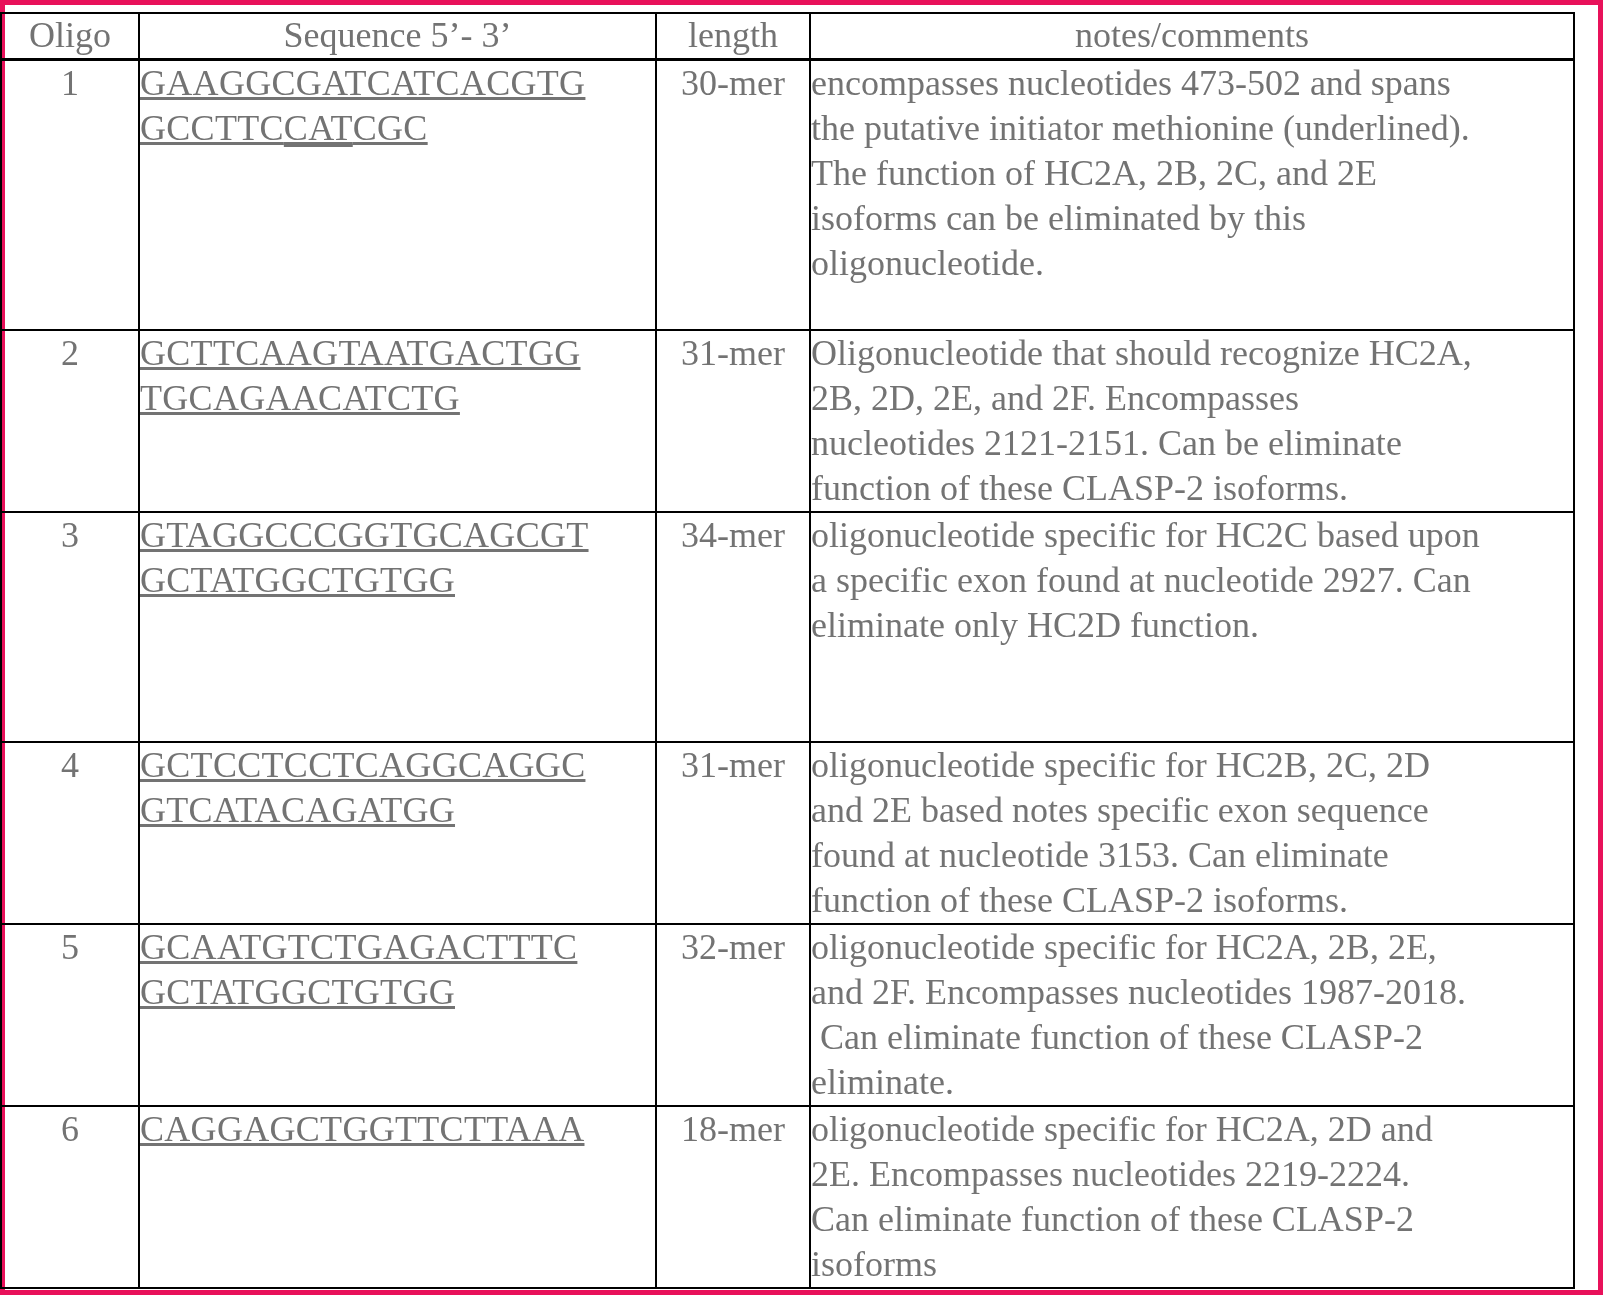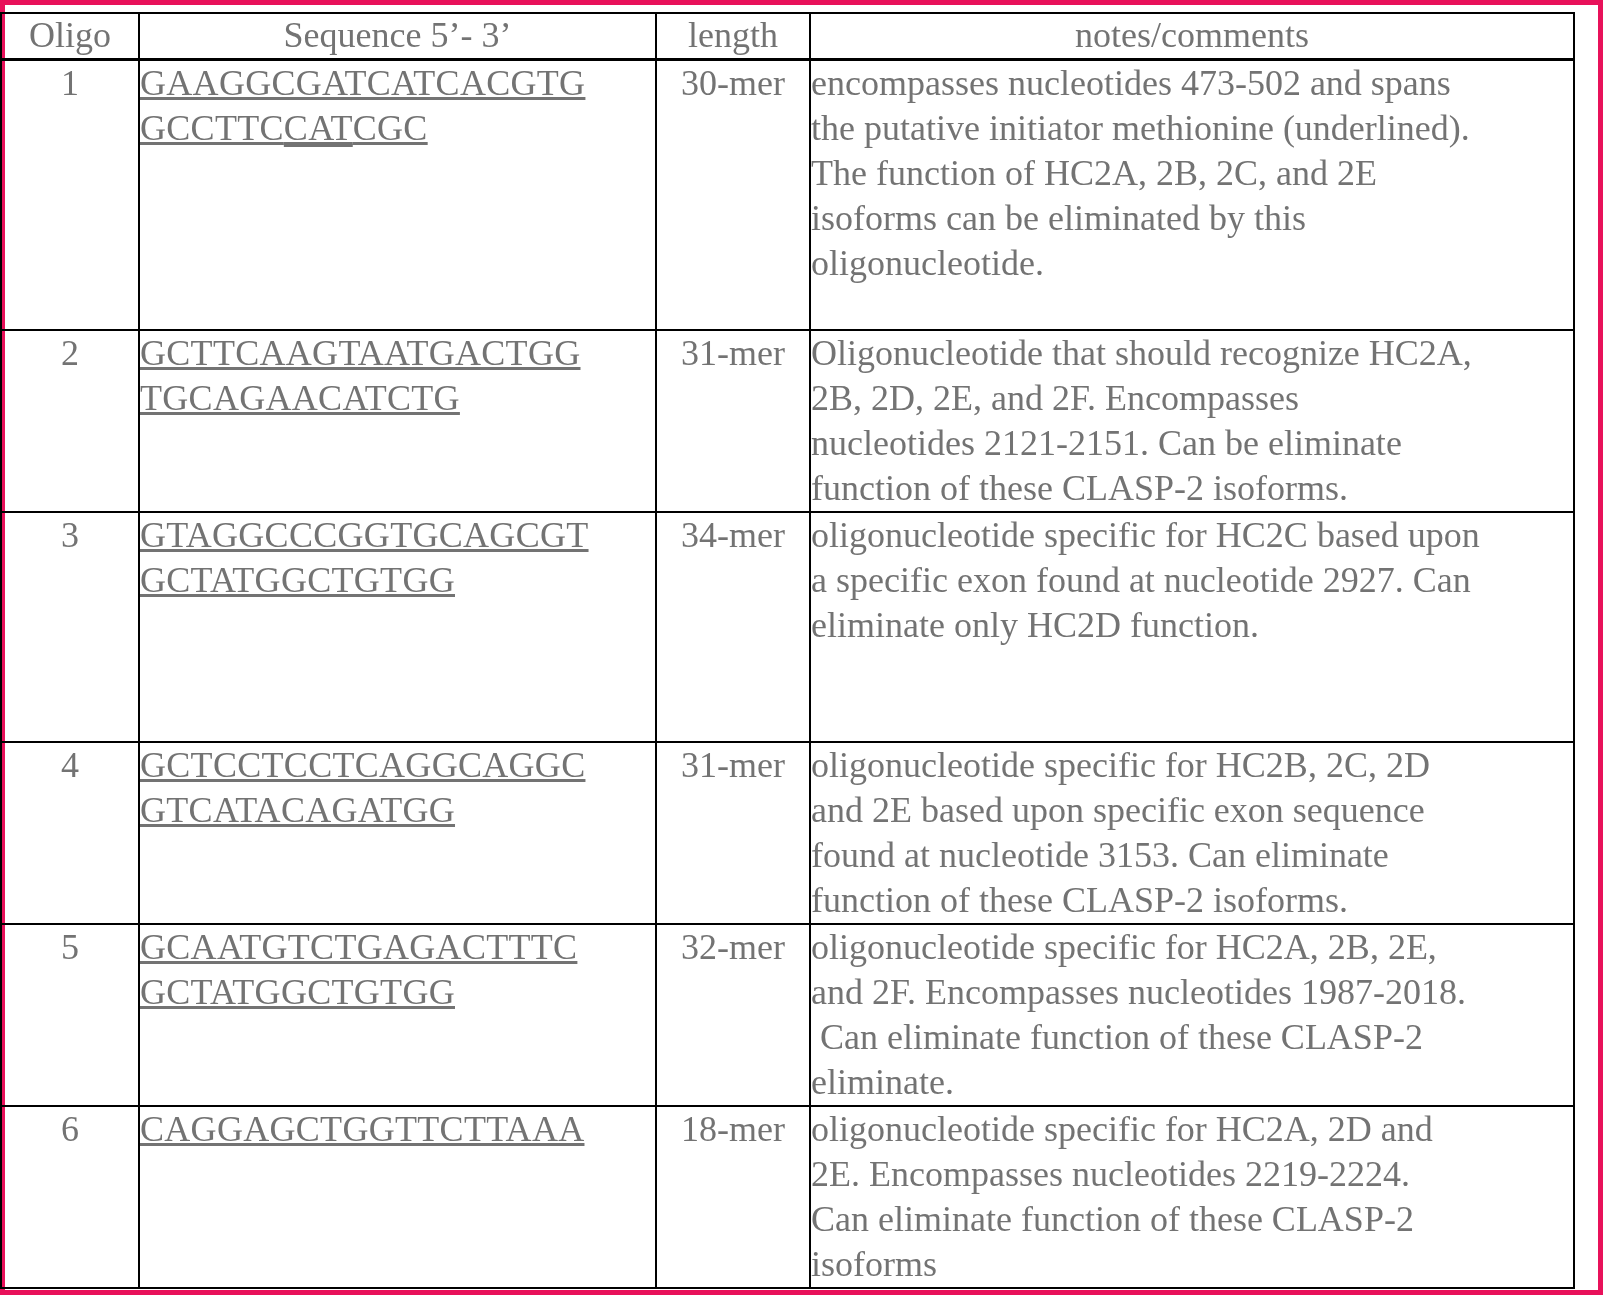--- a/index.html
+++ b/index.html
@@ -146,21 +146,21 @@
 
     <tr class="r4">
       <td class="oligo-num">4</td>
       <td class="seq">
         <span class="seq-line">GCTCCTCCTCAGGCAGGC</span>
         <span class="seq-line">GTCATACAGATGG</span>
       </td>
       <td class="len">31-mer</td>
       <td class="notes">
         <span class="note-line">oligonucleotide specific for HC2B, 2C, 2D</span>
-        <span class="note-line">and 2E based upon specific exon sequence</span>
+        <span class="note-line">and 2E based notes specific exon sequence</span>
         <span class="note-line">found at nucleotide 3153. Can eliminate</span>
         <span class="note-line">function of these CLASP-2 isoforms.</span>
       </td>
     </tr>
 
     <tr class="r5">
       <td class="oligo-num">5</td>
       <td class="seq">
         <span class="seq-line">GCAATGTCTGAGACTTTC</span>
         <span class="seq-line">GCTATGGCTGTGG</span>

